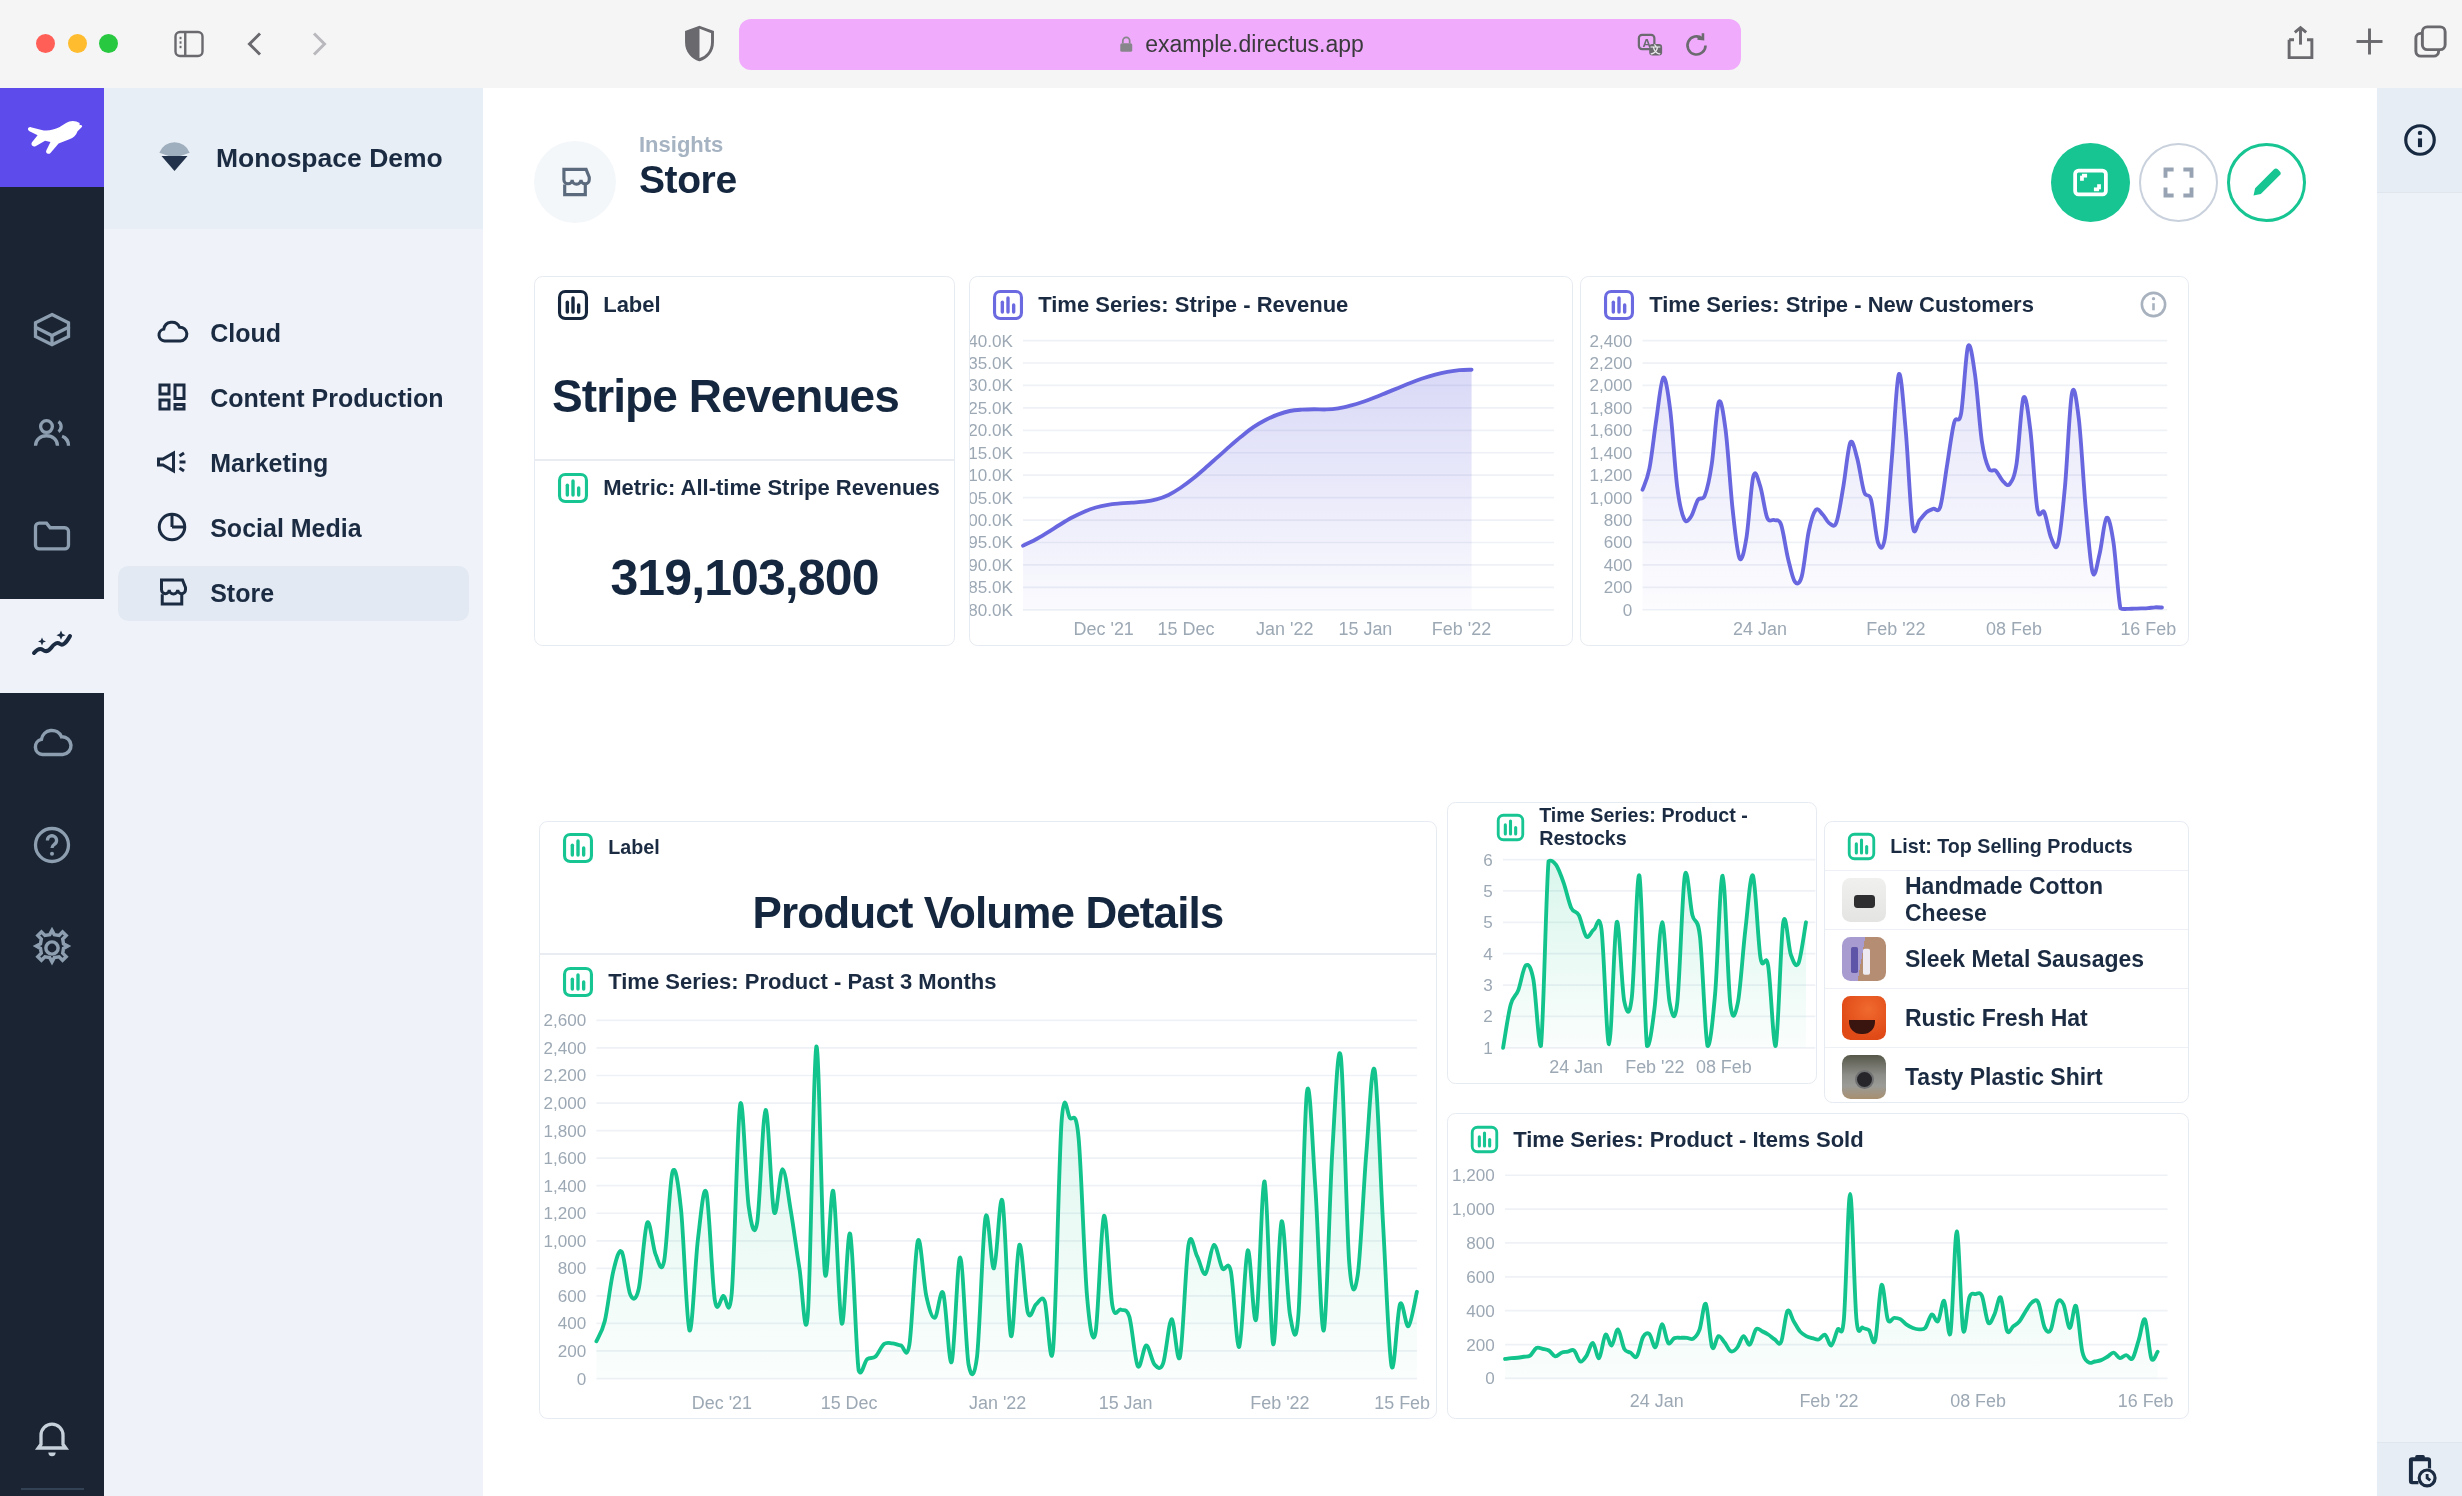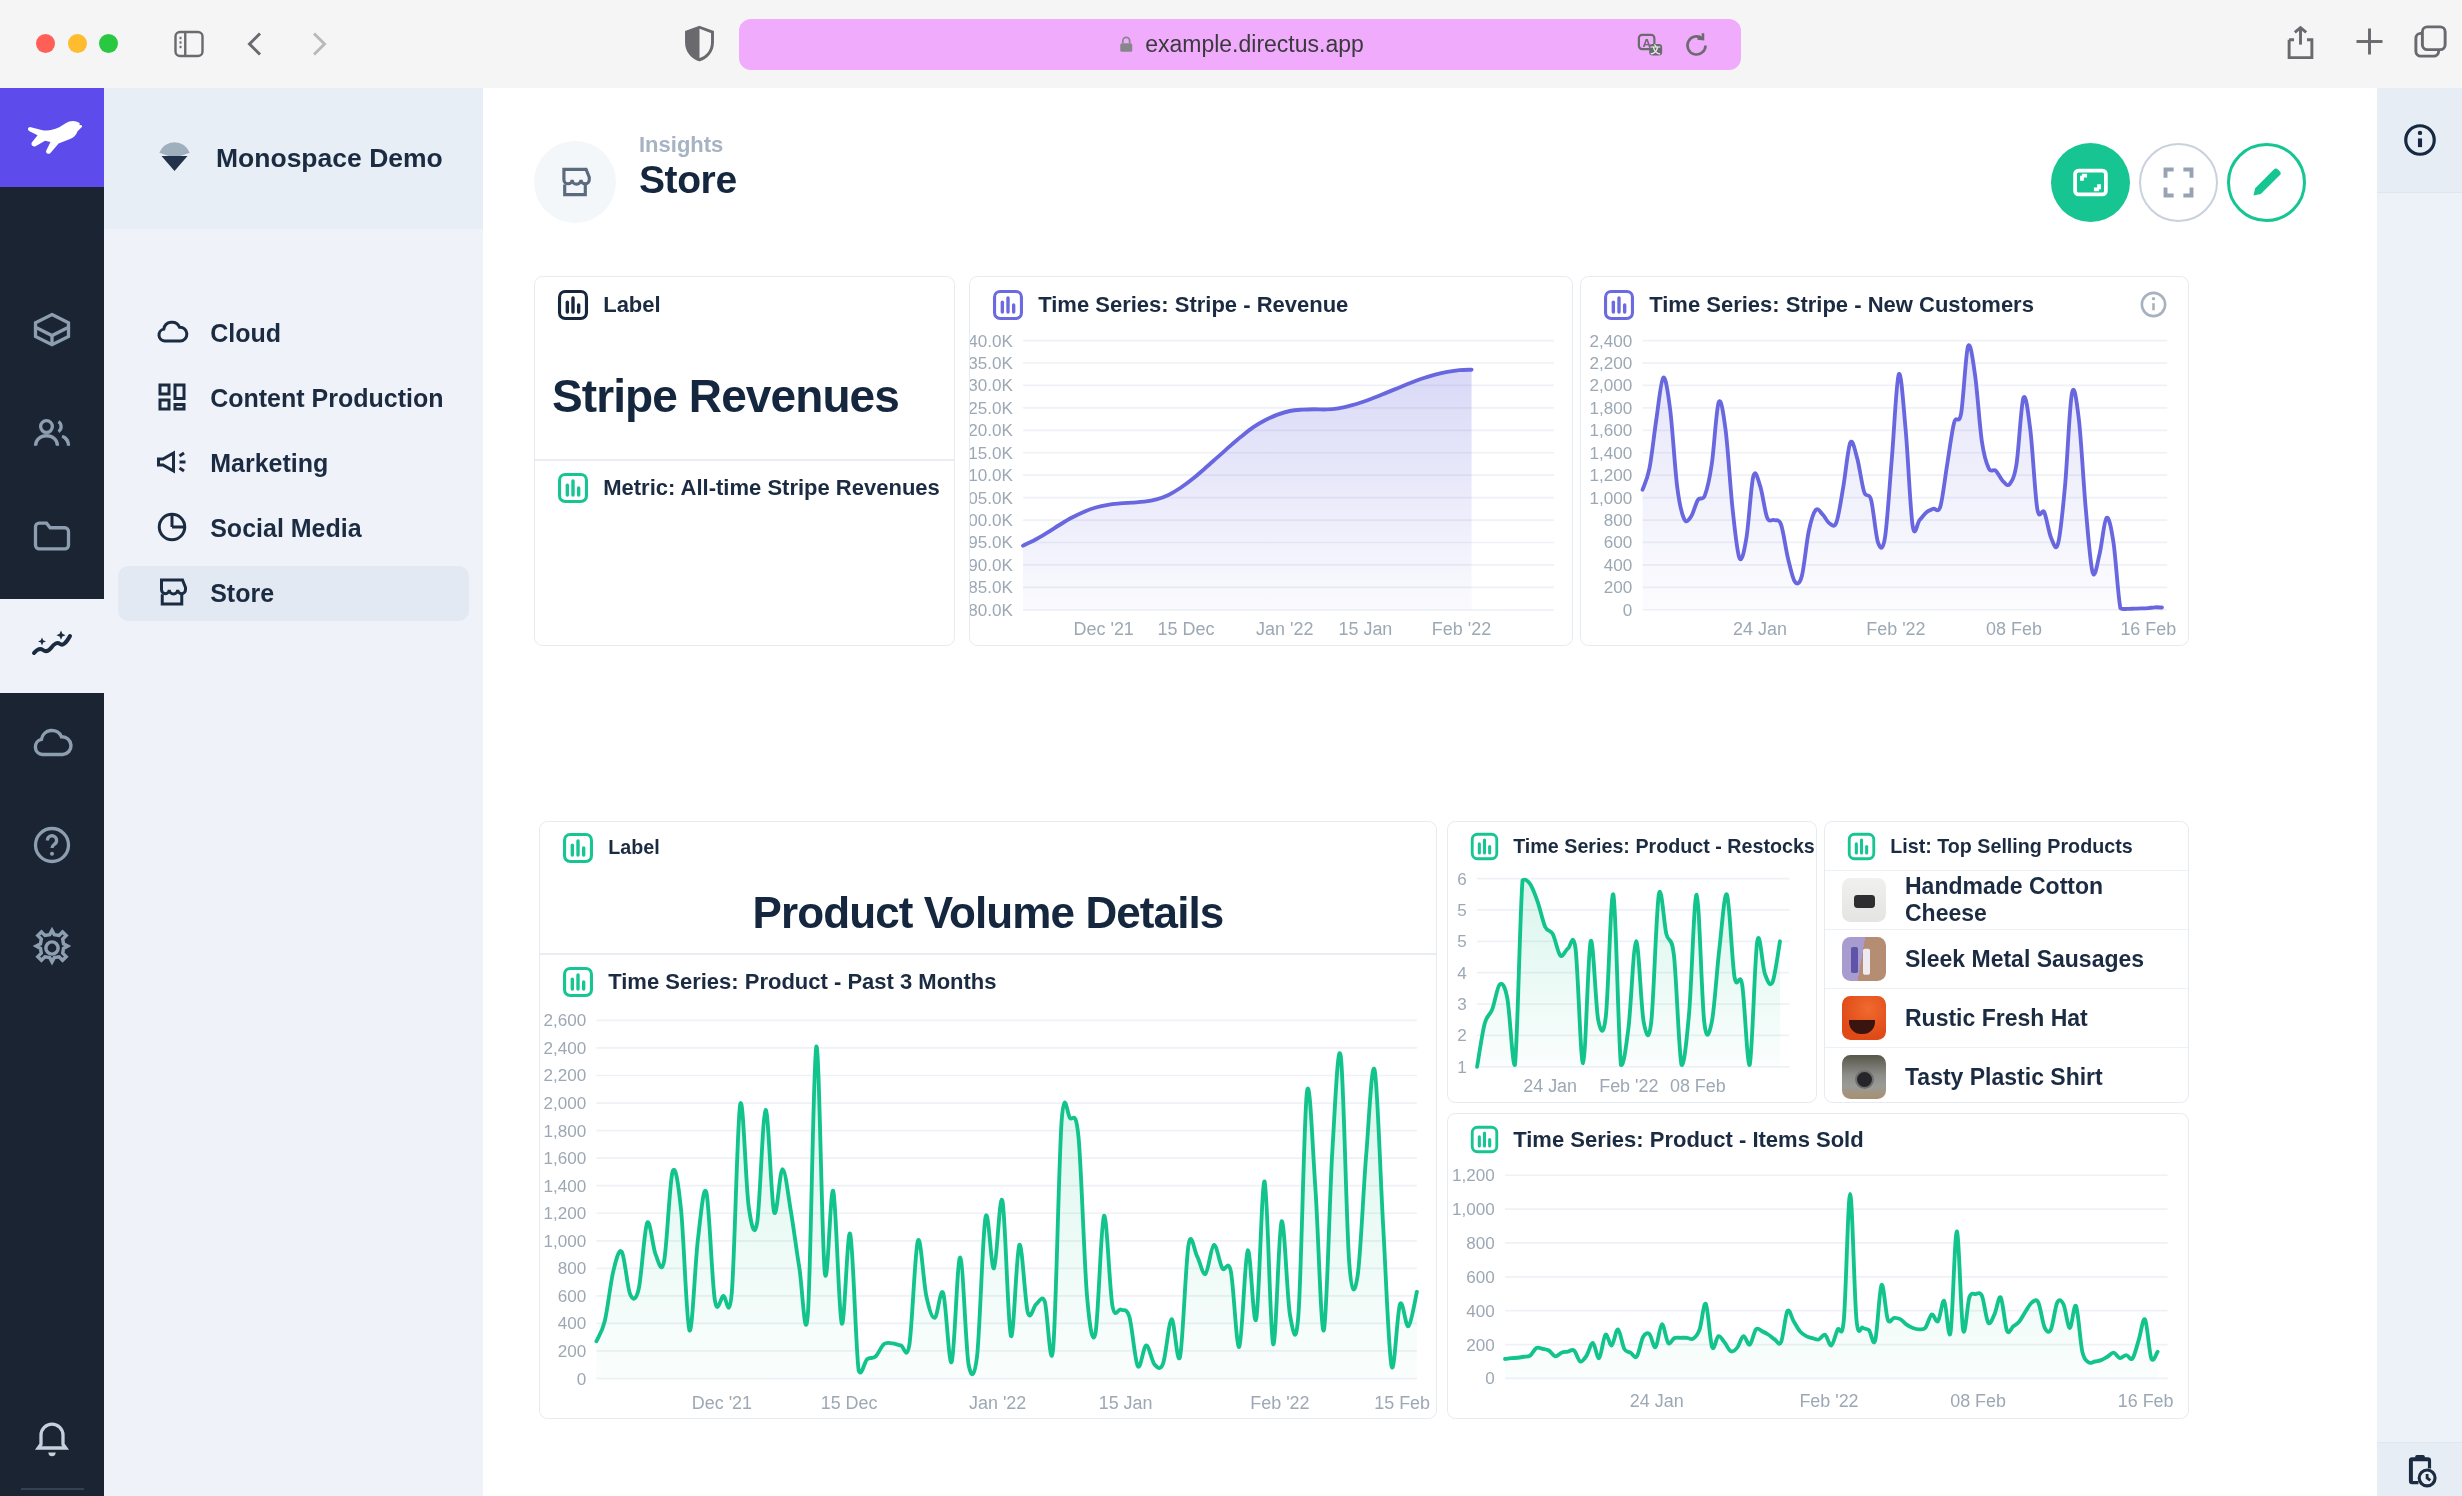--- a/index.html
+++ b/index.html
@@ -321,20 +321,23 @@
       <div class="pdivider"></div>
       <div class="phead">
         <svg class="ci green" viewBox="0 0 24 24">
             <rect x="2.5" y="2.5" width="19" height="19" rx="4" fill="none" stroke="currentColor" stroke-width="2.2"></rect>
             <line x1="8" y1="10" x2="8" y2="17" stroke="currentColor" stroke-width="2.4" stroke-linecap="round"></line>
             <line x1="12" y1="7" x2="12" y2="17" stroke="currentColor" stroke-width="2.4" stroke-linecap="round"></line>
             <line x1="16" y1="12" x2="16" y2="17" stroke="currentColor" stroke-width="2.4" stroke-linecap="round"></line>
           </svg>
         <span>Metric: All-time Stripe Revenues</span>
       </div>
+      <div style="height:124px;display:flex;align-items:center;justify-content:center;">
+        <span class="metric-value">319,103,800</span>
+      </div>
     </div>
 
     <div class="panel" style="left:486px;top:188px;width:604px;height:370px;">
       <div class="phead">
         <svg class="ci purple" viewBox="0 0 24 24">
             <rect x="2.5" y="2.5" width="19" height="19" rx="4" fill="none" stroke="currentColor" stroke-width="2.2"></rect>
             <line x1="8" y1="10" x2="8" y2="17" stroke="currentColor" stroke-width="2.4" stroke-linecap="round"></line>
             <line x1="12" y1="7" x2="12" y2="17" stroke="currentColor" stroke-width="2.4" stroke-linecap="round"></line>
             <line x1="16" y1="12" x2="16" y2="17" stroke="currentColor" stroke-width="2.4" stroke-linecap="round"></line>
           </svg>
@@ -510,21 +513,21 @@
             <text x="535.44" y="467" text-anchor="middle" fill="#9CA8B4" font-size="21">Jan '22</text>
             <text x="685.2" y="467" text-anchor="middle" fill="#9CA8B4" font-size="21">15 Jan</text>
             <text x="865.68" y="467" text-anchor="middle" fill="#9CA8B4" font-size="21">Feb '22</text>
             <text x="1008.72" y="467" text-anchor="middle" fill="#9CA8B4" font-size="21">15 Feb</text>
             <path d="M 66 387.48846153846154 C 67.64948453608247 383.4596153846154 72.59793814432989 377.01346153846157 75.89690721649484 363.31538461538463 C 79.19587628865979 349.6173076923077 82.49484536082474 318.72948717948714 85.79381443298969 305.29999999999995 C 89.09278350515464 291.8705128205128 92.3917525773196 278.17243589743583 95.69072164948454 282.7384615384615 C 98.9896907216495 287.3044871794871 102.28865979381443 325.4442307692307 105.58762886597938 332.69615384615383 C 108.88659793814433 339.94807692307694 112.18556701030927 340.21666666666664 115.48453608247422 326.25 C 118.78350515463917 312.28333333333336 122.08247422680412 255.61089743589744 125.38144329896907 248.89615384615385 C 128.68041237113403 242.18141025641026 131.97938144329896 278.44102564102565 135.2783505154639 285.96153846153845 C 138.57731958762884 293.48205128205126 141.87628865979383 310.13461538461536 145.17525773195877 294.0192307692308 C 148.4742268041237 277.9038461538462 151.77319587628867 199.47564102564107 155.0721649484536 189.2692307692308 C 158.37113402061854 179.06282051282054 161.6701030927835 201.89294871794874 164.96907216494844 232.78076923076924 C 168.26804123711338 263.66858974358973 171.56701030927837 368.6871794871795 174.8659793814433 374.59615384615387 C 178.16494845360825 380.50512820512824 181.4639175257732 295.09358974358975 184.76288659793815 268.2346153846154 C 188.06185567010309 241.37564102564102 191.36082474226805 201.62435897435896 194.659793814433 213.44230769230768 C 197.95876288659792 225.2602564102564 201.25773195876286 318.9980769230769 204.55670103092783 339.14230769230767 C 207.8556701030928 359.28653846153844 211.15463917525773 335.650641025641 214.4536082474227 334.30769230769226 C 217.75257731958766 332.96474358974353 221.0515463917526 368.4185897435897 224.35051546391753 331.08461538461535 C 227.64948453608247 293.750641025641 230.94845360824743 127.22500000000002 234.24742268041237 110.30384615384618 C 237.5463917525773 93.38269230769234 240.84536082474227 206.45897435897436 244.1443298969072 229.5576923076923 C 247.44329896907215 252.65641025641023 250.7422680412371 267.6974358974359 254.04123711340205 248.89615384615385 C 257.340206185567 230.0948717948718 260.63917525773195 118.89871794871794 263.9381443298969 116.75 C 267.2371134020618 114.60128205128206 270.5360824742268 224.4544871794872 273.83505154639175 236.00384615384615 C 277.1340206185567 247.55320512820512 280.4329896907217 186.04615384615383 283.7319587628866 186.04615384615383 C 287.03092783505156 186.04615384615383 290.3298969072165 216.6653846153846 293.62886597938143 236.00384615384615 C 296.92783505154637 255.3423076923077 300.22680412371136 282.2012820512821 303.5257731958763 302.0769230769231 C 306.82474226804123 321.9525641025641 310.12371134020617 398.500641025641 313.4226804123711 355.2576923076923 C 316.72164948453604 312.0147435897436 320.02061855670104 50.67692307692307 323.319587628866 42.619230769230754 C 326.6185567010309 34.56153846153844 329.9175257731959 278.70961538461535 333.21649484536084 306.91153846153844 C 336.5154639175258 335.11346153846154 339.8144329896907 201.8929487179487 343.11340206185565 211.83076923076922 C 346.4123711340206 221.76858974358973 349.7113402061856 358.21217948717947 353.0103092783505 366.53846153846155 C 356.30927835051546 374.8647435897436 359.60824742268045 252.65641025641028 362.9072164948454 261.78846153846155 C 366.2061855670103 270.92051282051284 369.50515463917526 396.88910256410253 372.8041237113402 421.3307692307692 C 376.10309278350513 431 379.4020618556701 411.124358974359 382.70103092783506 408.4384615384615 C 386 405.75256410256407 389.298969072165 408.16987179487177 392.59793814432993 405.2153846153846 C 395.89690721649487 402.26089743589745 399.1958762886598 393.263141025641 402.49484536082474 390.71153846153845 C 405.7938144329897 388.1599358974359 409.09278350515467 389.6371794871795 412.3917525773196 389.90576923076924 C 415.69072164948454 390.174358974359 418.9896907216495 392.0544871794872 422.2886597938144 392.32307692307694 C 425.58762886597935 392.5916666666667 428.8865979381443 411.9301282051282 432.1855670103092 391.51730769230767 C 435.48453608247416 371.10448717948714 438.78350515463916 279.38108974358977 442.0824742268041 269.84615384615387 C 445.38144329896903 260.31121794871797 448.680412371134 319.26666666666665 451.97938144329896 334.30769230769226 C 455.2783505154639 349.3487179487179 458.57731958762884 360.6294871794871 461.8762886597938 360.09230769230766 C 465.1752577319587 359.5551282051282 468.4742268041237 322.48974358974357 471.77319587628864 331.08461538461535 C 475.0721649484536 339.6794871794871 478.37113402061857 418.6448717948718 481.6701030927835 411.66153846153844 C 484.96907216494844 404.6782051282051 488.2680412371134 288.64743589743586 491.5670103092783 289.18461538461537 C 494.86597938144325 289.7217948717949 498.16494845360825 395.54615384615386 501.4639175257732 414.8846153846154 C 504.7628865979381 431 508.0618556701031 431 511.36082474226805 405.2153846153846 C 514.659793814433 376.47628205128206 517.9587628865979 259.6397435897436 521.2577319587629 242.45000000000002 C 524.5567010309278 225.26025641025643 527.8556701030927 305.3 531.1546391752577 302.0769230769231 C 534.4536082474226 298.8538461538462 537.7525773195877 209.95064102564103 541.0515463917526 223.11153846153846 C 544.3505154639175 236.27243589743588 547.6494845360825 372.4474358974359 550.9484536082474 381.0423076923077 C 554.2474226804123 389.6371794871795 557.5463917525773 279.24679487179486 560.8453608247422 274.6807692307692 C 564.1443298969072 270.11474358974357 567.4432989690722 342.0967948717948 570.7422680412371 353.6461538461538 C 574.0412371134021 365.1955128205128 577.340206185567 346.125641025641 580.639175257732 343.9769230769231 C 583.9381443298969 341.8282051282051 587.2371134020618 332.1589743589744 590.5360824742268 340.75384615384615 C 593.8350515463917 349.34871794871793 597.1340206185567 430.73141025641024 600.4329896907217 395.54615384615386 C 603.7319587628866 360.36089743589747 607.0309278350516 174.49679487179486 610.3298969072165 129.6423076923077 C 613.6288659793814 84.78782051282053 616.9278350515464 123.19615384615386 620.2268041237113 126.41923076923078 C 623.5257731958762 129.6423076923077 626.8247422680413 114.33269230769228 630.1237113402062 148.9807692307692 C 633.4226804123712 183.6288461538461 636.7216494845361 296.16794871794866 640.020618556701 334.30769230769226 C 643.319587628866 372.44743589743587 646.6185567010309 393.3974358974359 649.9175257731958 377.8192307692308 C 653.2164948453608 362.24102564102566 656.5154639175258 246.21025641025642 659.8144329896908 240.83846153846156 C 663.1134020618557 235.4666666666667 666.4123711340206 327.32435897435903 669.7113402061856 345.58846153846156 C 673.0103092783505 363.8525641025641 676.3092783505155 348.27435897435896 679.6082474226804 350.4230769230769 C 682.9072164948453 352.57179487179485 686.2061855670104 347.46858974358975 689.5051546391753 358.4807692307692 C 692.8041237113403 369.4929487179487 696.1030927835052 410.8557692307692 699.4020618556701 416.49615384615385 C 702.7010309278351 422.13653846153846 706 392.5916666666667 709.2989690721649 392.32307692307694 C 712.5979381443299 392.0544871794872 715.8969072164949 411.39294871794874 719.1958762886599 414.8846153846154 C 722.4948453608248 418.3762820512821 725.7938144329897 422.13653846153846 729.0927835051547 413.2730769230769 C 732.3917525773196 404.4096153846154 735.6907216494845 363.0467948717949 738.9896907216495 361.70384615384614 C 742.2886597938144 360.3608974358974 745.5876288659795 419.71923076923076 748.8865979381444 405.2153846153846 C 752.1855670103093 390.71153846153845 755.4845360824743 294.2878205128205 758.7835051546392 274.6807692307692 C 762.0824742268042 255.07371794871793 765.3814432989691 281.9326923076923 768.680412371134 287.57307692307694 C 771.979381443299 293.21346153846156 775.2783505154639 310.6717948717948 778.5773195876288 308.52307692307687 C 781.8762886597938 306.3743589743589 785.1752577319587 275.7551282051282 788.4742268041236 274.6807692307692 C 791.7731958762886 273.60641025641024 795.0721649484535 296.973717948718 798.3711340206185 302.0769230769231 C 801.6701030927834 307.1801282051282 804.9690721649484 289.9903846153846 808.2680412371134 305.29999999999995 C 811.5670103092783 320.6096153846153 814.8659793814433 397.9634615384615 818.1649484536082 393.93461538461537 C 821.4639175257731 389.90576923076924 824.7628865979381 286.4987179487179 828.061855670103 281.12692307692305 C 831.3608247422679 275.7551282051282 834.659793814433 375.1333333333333 837.9587628865979 361.70384615384614 C 841.2577319587629 348.27435897435896 844.5567010309278 195.7153846153846 847.8556701030927 200.54999999999998 C 851.1546391752577 205.38461538461536 854.4536082474226 382.9224358974359 857.7525773195875 390.71153846153845 C 861.0515463917525 398.500641025641 864.3505154639175 252.925 867.6494845360825 247.2846153846154 C 870.9484536082474 241.64423076923077 874.2474226804123 338.8737179487179 877.5463917525773 356.86923076923074 C 880.8453608247422 374.86474358974357 884.1443298969072 398.7692307692308 887.4432989690721 355.2576923076923 C 890.742268041237 311.74615384615385 894.0412371134021 120.24166666666665 897.340206185567 95.79999999999998 C 900.639175257732 71.35833333333332 903.9381443298969 162.14166666666665 907.2371134020618 208.6076923076923 C 910.5360824742268 255.07371794871796 913.8350515463917 381.8480769230769 917.1340206185566 374.59615384615387 C 920.4329896907216 367.3442307692308 923.7319587628866 218.54551282051284 927.0309278350516 165.09615384615387 C 930.3298969072165 111.6467948717949 933.6288659793814 32.14423076923076 936.9278350515464 53.89999999999999 C 940.2268041237113 75.65576923076922 943.5257731958762 252.925 946.8247422680412 295.63076923076926 C 950.1237113402061 338.3365384615385 953.4226804123712 331.0846153846154 956.7216494845361 310.1346153846154 C 960.020618556701 289.1846153846154 963.319587628866 209.950641025641 966.6185567010309 169.93076923076922 C 969.9175257731958 129.91089743589743 973.2164948453608 56.58589743589741 976.5154639175257 70.01538461538459 C 979.8144329896907 83.44487179487177 983.1134020618557 192.76089743589742 986.4123711340206 250.5076923076923 C 989.7113402061856 308.25448717948717 993.0103092783505 400.9179487179487 996.3092783505155 416.49615384615385 C 999.6082474226804 431 1002.9072164948453 351.76602564102564 1006.2061855670103 343.9769230769231 C 1009.5051546391752 336.1878205128205 1012.8041237113403 372.17884615384617 1016.1030927835052 369.76153846153846 C 1019.4020618556701 367.34423076923076 1024.3505154639174 336.1878205128205 1026 329.4730769230769 L 1026 431 L 66 431 Z" fill="url(#product_past_3_months_g)" stroke="none"></path>
             <path d="M 66 387.48846153846154 C 67.64948453608247 383.4596153846154 72.59793814432989 377.01346153846157 75.89690721649484 363.31538461538463 C 79.19587628865979 349.6173076923077 82.49484536082474 318.72948717948714 85.79381443298969 305.29999999999995 C 89.09278350515464 291.8705128205128 92.3917525773196 278.17243589743583 95.69072164948454 282.7384615384615 C 98.9896907216495 287.3044871794871 102.28865979381443 325.4442307692307 105.58762886597938 332.69615384615383 C 108.88659793814433 339.94807692307694 112.18556701030927 340.21666666666664 115.48453608247422 326.25 C 118.78350515463917 312.28333333333336 122.08247422680412 255.61089743589744 125.38144329896907 248.89615384615385 C 128.68041237113403 242.18141025641026 131.97938144329896 278.44102564102565 135.2783505154639 285.96153846153845 C 138.57731958762884 293.48205128205126 141.87628865979383 310.13461538461536 145.17525773195877 294.0192307692308 C 148.4742268041237 277.9038461538462 151.77319587628867 199.47564102564107 155.0721649484536 189.2692307692308 C 158.37113402061854 179.06282051282054 161.6701030927835 201.89294871794874 164.96907216494844 232.78076923076924 C 168.26804123711338 263.66858974358973 171.56701030927837 368.6871794871795 174.8659793814433 374.59615384615387 C 178.16494845360825 380.50512820512824 181.4639175257732 295.09358974358975 184.76288659793815 268.2346153846154 C 188.06185567010309 241.37564102564102 191.36082474226805 201.62435897435896 194.659793814433 213.44230769230768 C 197.95876288659792 225.2602564102564 201.25773195876286 318.9980769230769 204.55670103092783 339.14230769230767 C 207.8556701030928 359.28653846153844 211.15463917525773 335.650641025641 214.4536082474227 334.30769230769226 C 217.75257731958766 332.96474358974353 221.0515463917526 368.4185897435897 224.35051546391753 331.08461538461535 C 227.64948453608247 293.750641025641 230.94845360824743 127.22500000000002 234.24742268041237 110.30384615384618 C 237.5463917525773 93.38269230769234 240.84536082474227 206.45897435897436 244.1443298969072 229.5576923076923 C 247.44329896907215 252.65641025641023 250.7422680412371 267.6974358974359 254.04123711340205 248.89615384615385 C 257.340206185567 230.0948717948718 260.63917525773195 118.89871794871794 263.9381443298969 116.75 C 267.2371134020618 114.60128205128206 270.5360824742268 224.4544871794872 273.83505154639175 236.00384615384615 C 277.1340206185567 247.55320512820512 280.4329896907217 186.04615384615383 283.7319587628866 186.04615384615383 C 287.03092783505156 186.04615384615383 290.3298969072165 216.6653846153846 293.62886597938143 236.00384615384615 C 296.92783505154637 255.3423076923077 300.22680412371136 282.2012820512821 303.5257731958763 302.0769230769231 C 306.82474226804123 321.9525641025641 310.12371134020617 398.500641025641 313.4226804123711 355.2576923076923 C 316.72164948453604 312.0147435897436 320.02061855670104 50.67692307692307 323.319587628866 42.619230769230754 C 326.6185567010309 34.56153846153844 329.9175257731959 278.70961538461535 333.21649484536084 306.91153846153844 C 336.5154639175258 335.11346153846154 339.8144329896907 201.8929487179487 343.11340206185565 211.83076923076922 C 346.4123711340206 221.76858974358973 349.7113402061856 358.21217948717947 353.0103092783505 366.53846153846155 C 356.30927835051546 374.8647435897436 359.60824742268045 252.65641025641028 362.9072164948454 261.78846153846155 C 366.2061855670103 270.92051282051284 369.50515463917526 396.88910256410253 372.8041237113402 421.3307692307692 C 376.10309278350513 431 379.4020618556701 411.124358974359 382.70103092783506 408.4384615384615 C 386 405.75256410256407 389.298969072165 408.16987179487177 392.59793814432993 405.2153846153846 C 395.89690721649487 402.26089743589745 399.1958762886598 393.263141025641 402.49484536082474 390.71153846153845 C 405.7938144329897 388.1599358974359 409.09278350515467 389.6371794871795 412.3917525773196 389.90576923076924 C 415.69072164948454 390.174358974359 418.9896907216495 392.0544871794872 422.2886597938144 392.32307692307694 C 425.58762886597935 392.5916666666667 428.8865979381443 411.9301282051282 432.1855670103092 391.51730769230767 C 435.48453608247416 371.10448717948714 438.78350515463916 279.38108974358977 442.0824742268041 269.84615384615387 C 445.38144329896903 260.31121794871797 448.680412371134 319.26666666666665 451.97938144329896 334.30769230769226 C 455.2783505154639 349.3487179487179 458.57731958762884 360.6294871794871 461.8762886597938 360.09230769230766 C 465.1752577319587 359.5551282051282 468.4742268041237 322.48974358974357 471.77319587628864 331.08461538461535 C 475.0721649484536 339.6794871794871 478.37113402061857 418.6448717948718 481.6701030927835 411.66153846153844 C 484.96907216494844 404.6782051282051 488.2680412371134 288.64743589743586 491.5670103092783 289.18461538461537 C 494.86597938144325 289.7217948717949 498.16494845360825 395.54615384615386 501.4639175257732 414.8846153846154 C 504.7628865979381 431 508.0618556701031 431 511.36082474226805 405.2153846153846 C 514.659793814433 376.47628205128206 517.9587628865979 259.6397435897436 521.2577319587629 242.45000000000002 C 524.5567010309278 225.26025641025643 527.8556701030927 305.3 531.1546391752577 302.0769230769231 C 534.4536082474226 298.8538461538462 537.7525773195877 209.95064102564103 541.0515463917526 223.11153846153846 C 544.3505154639175 236.27243589743588 547.6494845360825 372.4474358974359 550.9484536082474 381.0423076923077 C 554.2474226804123 389.6371794871795 557.5463917525773 279.24679487179486 560.8453608247422 274.6807692307692 C 564.1443298969072 270.11474358974357 567.4432989690722 342.0967948717948 570.7422680412371 353.6461538461538 C 574.0412371134021 365.1955128205128 577.340206185567 346.125641025641 580.639175257732 343.9769230769231 C 583.9381443298969 341.8282051282051 587.2371134020618 332.1589743589744 590.5360824742268 340.75384615384615 C 593.8350515463917 349.34871794871793 597.1340206185567 430.73141025641024 600.4329896907217 395.54615384615386 C 603.7319587628866 360.36089743589747 607.0309278350516 174.49679487179486 610.3298969072165 129.6423076923077 C 613.6288659793814 84.78782051282053 616.9278350515464 123.19615384615386 620.2268041237113 126.41923076923078 C 623.5257731958762 129.6423076923077 626.8247422680413 114.33269230769228 630.1237113402062 148.9807692307692 C 633.4226804123712 183.6288461538461 636.7216494845361 296.16794871794866 640.020618556701 334.30769230769226 C 643.319587628866 372.44743589743587 646.6185567010309 393.3974358974359 649.9175257731958 377.8192307692308 C 653.2164948453608 362.24102564102566 656.5154639175258 246.21025641025642 659.8144329896908 240.83846153846156 C 663.1134020618557 235.4666666666667 666.4123711340206 327.32435897435903 669.7113402061856 345.58846153846156 C 673.0103092783505 363.8525641025641 676.3092783505155 348.27435897435896 679.6082474226804 350.4230769230769 C 682.9072164948453 352.57179487179485 686.2061855670104 347.46858974358975 689.5051546391753 358.4807692307692 C 692.8041237113403 369.4929487179487 696.1030927835052 410.8557692307692 699.4020618556701 416.49615384615385 C 702.7010309278351 422.13653846153846 706 392.5916666666667 709.2989690721649 392.32307692307694 C 712.5979381443299 392.0544871794872 715.8969072164949 411.39294871794874 719.1958762886599 414.8846153846154 C 722.4948453608248 418.3762820512821 725.7938144329897 422.13653846153846 729.0927835051547 413.2730769230769 C 732.3917525773196 404.4096153846154 735.6907216494845 363.0467948717949 738.9896907216495 361.70384615384614 C 742.2886597938144 360.3608974358974 745.5876288659795 419.71923076923076 748.8865979381444 405.2153846153846 C 752.1855670103093 390.71153846153845 755.4845360824743 294.2878205128205 758.7835051546392 274.6807692307692 C 762.0824742268042 255.07371794871793 765.3814432989691 281.9326923076923 768.680412371134 287.57307692307694 C 771.979381443299 293.21346153846156 775.2783505154639 310.6717948717948 778.5773195876288 308.52307692307687 C 781.8762886597938 306.3743589743589 785.1752577319587 275.7551282051282 788.4742268041236 274.6807692307692 C 791.7731958762886 273.60641025641024 795.0721649484535 296.973717948718 798.3711340206185 302.0769230769231 C 801.6701030927834 307.1801282051282 804.9690721649484 289.9903846153846 808.2680412371134 305.29999999999995 C 811.5670103092783 320.6096153846153 814.8659793814433 397.9634615384615 818.1649484536082 393.93461538461537 C 821.4639175257731 389.90576923076924 824.7628865979381 286.4987179487179 828.061855670103 281.12692307692305 C 831.3608247422679 275.7551282051282 834.659793814433 375.1333333333333 837.9587628865979 361.70384615384614 C 841.2577319587629 348.27435897435896 844.5567010309278 195.7153846153846 847.8556701030927 200.54999999999998 C 851.1546391752577 205.38461538461536 854.4536082474226 382.9224358974359 857.7525773195875 390.71153846153845 C 861.0515463917525 398.500641025641 864.3505154639175 252.925 867.6494845360825 247.2846153846154 C 870.9484536082474 241.64423076923077 874.2474226804123 338.8737179487179 877.5463917525773 356.86923076923074 C 880.8453608247422 374.86474358974357 884.1443298969072 398.7692307692308 887.4432989690721 355.2576923076923 C 890.742268041237 311.74615384615385 894.0412371134021 120.24166666666665 897.340206185567 95.79999999999998 C 900.639175257732 71.35833333333332 903.9381443298969 162.14166666666665 907.2371134020618 208.6076923076923 C 910.5360824742268 255.07371794871796 913.8350515463917 381.8480769230769 917.1340206185566 374.59615384615387 C 920.4329896907216 367.3442307692308 923.7319587628866 218.54551282051284 927.0309278350516 165.09615384615387 C 930.3298969072165 111.6467948717949 933.6288659793814 32.14423076923076 936.9278350515464 53.89999999999999 C 940.2268041237113 75.65576923076922 943.5257731958762 252.925 946.8247422680412 295.63076923076926 C 950.1237113402061 338.3365384615385 953.4226804123712 331.0846153846154 956.7216494845361 310.1346153846154 C 960.020618556701 289.1846153846154 963.319587628866 209.950641025641 966.6185567010309 169.93076923076922 C 969.9175257731958 129.91089743589743 973.2164948453608 56.58589743589741 976.5154639175257 70.01538461538459 C 979.8144329896907 83.44487179487177 983.1134020618557 192.76089743589742 986.4123711340206 250.5076923076923 C 989.7113402061856 308.25448717948717 993.0103092783505 400.9179487179487 996.3092783505155 416.49615384615385 C 999.6082474226804 431 1002.9072164948453 351.76602564102564 1006.2061855670103 343.9769230769231 C 1009.5051546391752 336.1878205128205 1012.8041237113403 372.17884615384617 1016.1030927835052 369.76153846153846 C 1019.4020618556701 367.34423076923076 1024.3505154639174 336.1878205128205 1026 329.4730769230769" fill="none" stroke="#12C48B" stroke-width="4.5" stroke-linejoin="round" stroke-linecap="round"></path>
           </svg>
         </div>
     </div>
 
-    <div class="panel" style="left:964px;top:733px;width:370px;height:282px;">
+    <div class="panel" style="left:964px;top:714px;width:370px;height:282px;padding-left:26px;">
       <div class="phead small">
         <svg class="ci green" style="width:31px;height:31px;" viewBox="0 0 24 24">
             <rect x="2.5" y="2.5" width="19" height="19" rx="4" fill="none" stroke="currentColor" stroke-width="2.2"></rect>
             <line x1="8" y1="10" x2="8" y2="17" stroke="currentColor" stroke-width="2.4" stroke-linecap="round"></line>
             <line x1="12" y1="7" x2="12" y2="17" stroke="currentColor" stroke-width="2.4" stroke-linecap="round"></line>
             <line x1="16" y1="12" x2="16" y2="17" stroke="currentColor" stroke-width="2.4" stroke-linecap="round"></line>
           </svg>
         <span>Time Series: Product - Restocks</span>
       </div>
       <div class="chart" style="height:231px;">

